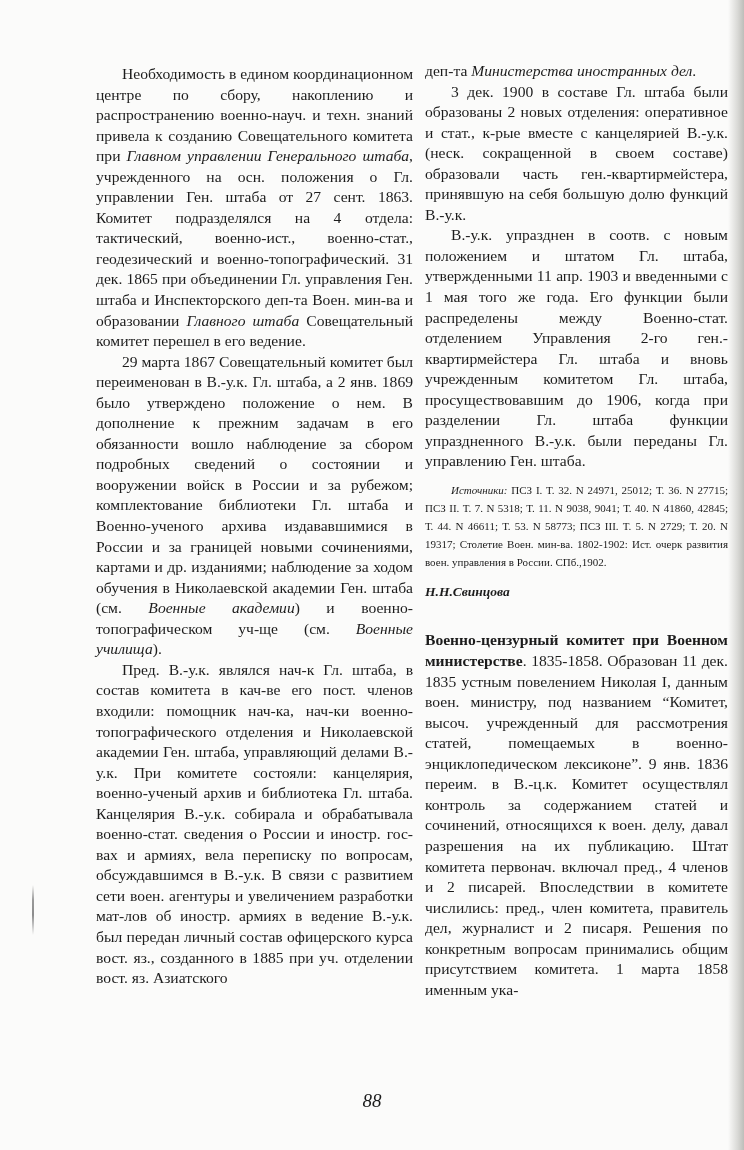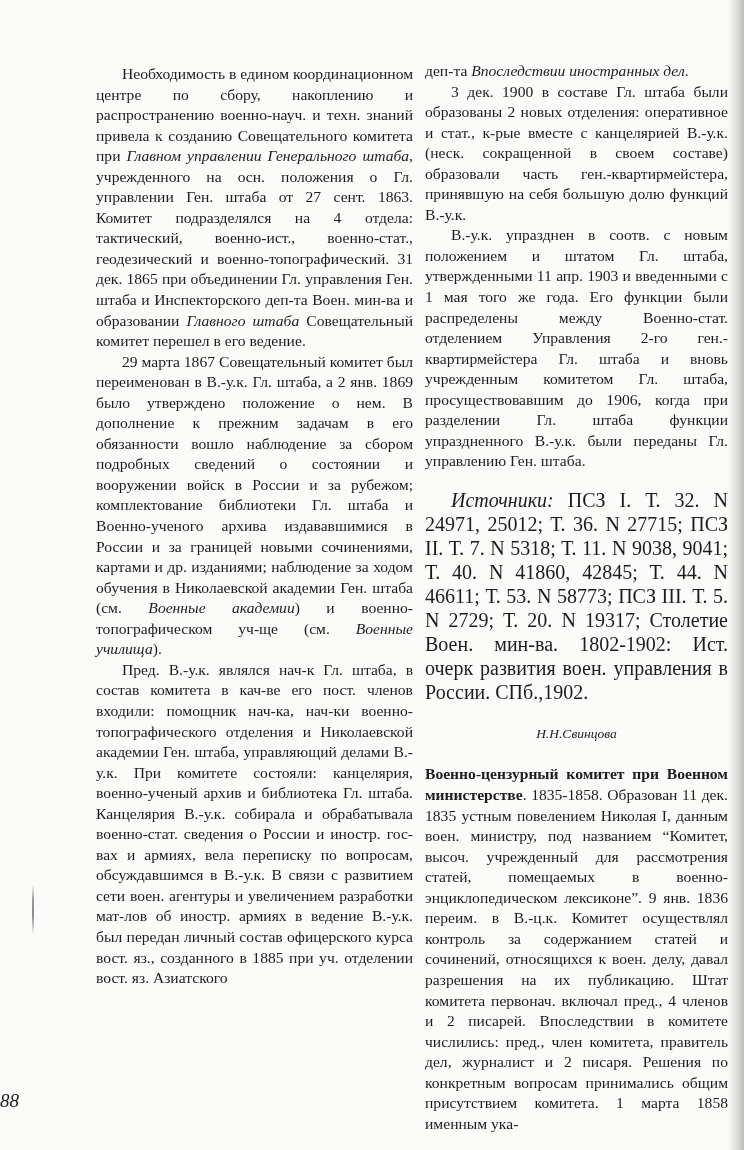--- a/index.html
+++ b/index.html
@@ -20,42 +20,42 @@
   .col {
     position: absolute; top: 64px; font-size: 15.6px; line-height: 20.55px;
     text-align: justify; hyphens: manual;
   }
   .col-left { left: 96px; width: 317px; }
   .col-right { left: 425px; width: 303px; top: 61px; }
   .p { margin: 0; text-indent: 26px; }
   .p.noindent { text-indent: 0; }
   .i { font-style: italic; }
   .b { font-weight: bold; }
-  .sources { font-size: 20px; line-height: 24px; margin-top: 16px; text-indent: 26px; }
-  .author { text-align: center; font-style: italic; font-size: 13.5px; margin-top: 10px; }
-  .new-entry { margin-top: 20px; text-indent: 0; }
+  .sources { font-size: 11px; line-height: 18px; margin-top: 9px; text-indent: 26px; }
+  .author { text-align: left; font-style: italic; font-size: 13.5px; margin-top: 10px; font-weight: bold; }
+  .new-entry { margin-top: 28px; text-indent: 0; }
   .page-num {
-    position: absolute; left: 0; right: 0; top: 1090px; text-align: left;
+    position: absolute; left: 0; right: 0; top: 1090px; text-align: center;
     font-style: italic; font-size: 19px;
   }
 </style>
 </head>
 <body>
 
 <div class="edge-shadow"></div>
 <div class="margin-mark"></div>
 
 <div class="col col-left">
   <p class="p"><span>Необходимость в едином координационном центре по сбору, накоплению и распространению военно-науч. и техн. знаний привела к созданию Совещательного комитета при </span><span class="i">Главном управлении Генерального штаба</span><span>, учрежденного на осн. положения о Гл. управлении Ген. штаба от 27 сент. 1863. Комитет подразделялся на 4 отдела: тактический, военно-ист., военно-стат., геодезический и военно-топографический. 31 дек. 1865 при объединении Гл. управления Ген. штаба и Инспекторского деп-та Воен. мин-ва и образовании </span><span class="i">Главного штаба</span><span> Совещательный комитет перешел в его ведение.</span></p>
   <p class="p"><span>29 марта 1867 Совещательный комитет был переименован в В.-у.к. Гл. штаба, а 2 янв. 1869 было утверждено положение о нем. В дополнение к прежним задачам в его обязанности вошло наблюдение за сбором подробных сведений о состоянии и вооружении войск в России и за рубежом; комплектование библиотеки Гл. штаба и Военно-ученого архива издававшимися в России и за границей новыми сочинениями, картами и др. изданиями; наблюдение за ходом обучения в Николаевской академии Ген. штаба (см. </span><span class="i">Военные академии</span><span>) и военно-топографическом уч-ще (см. </span><span class="i">Военные училища</span><span>).</span></p>
   <p class="p">Пред. В.-у.к. являлся нач-к Гл. штаба, в состав комитета в кач-ве его пост. членов входили: помощник нач-ка, нач-ки военно-топографического отделения и Николаевской академии Ген. штаба, управляющий делами В.-у.к. При комитете состояли: канцелярия, военно-ученый архив и библиотека Гл. штаба. Канцелярия В.-у.к. собирала и обрабатывала военно-стат. сведения о России и иностр. гос-вах и армиях, вела переписку по вопросам, обсуждавшимся в В.-у.к. В связи с развитием сети воен. агентуры и увеличением разработки мат-лов об иностр. армиях в ведение В.-у.к. был передан личный состав офицерского курса вост. яз., созданного в 1885 при уч. отделении вост. яз. Азиатского</p>
 </div>
 
 <div class="col col-right">
-  <p class="p noindent"><span>деп-та </span><span class="i">Впоследствии иностранных дел</span><span>.</span></p>
+  <p class="p noindent"><span>деп-та </span><span class="i">Министерства иностранных дел</span><span>.</span></p>
   <p class="p">3 дек. 1900 в составе Гл. штаба были образованы 2 новых отделения: оперативное и стат., к-рые вместе с канцелярией В.-у.к. (неск. сокращенной в своем составе) образовали часть ген.-квартирмейстера, принявшую на себя большую долю функций В.-у.к.</p>
   <p class="p">В.-у.к. упразднен в соотв. с новым положением и штатом Гл. штаба, утвержденными 11 апр. 1903 и введенными с 1 мая того же года. Его функции были распределены между Военно-стат. отделением Управления 2-го ген.-квартирмейстера Гл. штаба и вновь учрежденным комитетом Гл. штаба, просуществовавшим до 1906, когда при разделении Гл. штаба функции упраздненного В.-у.к. были переданы Гл. управлению Ген. штаба.</p>
   <p class="sources"><span class="i">Источники:</span><span> ПСЗ I. Т. 32. N 24971, 25012; Т. 36. N 27715; ПСЗ II. Т. 7. N 5318; Т. 11. N 9038, 9041; Т. 40. N 41860, 42845; Т. 44. N 46611; Т. 53. N 58773; ПСЗ III. Т. 5. N 2729; Т. 20. N 19317; Столетие Воен. мин-ва. 1802-1902: Ист. очерк развития воен. управления в России. СПб.,1902.</span></p>
   <p class="author">Н.Н.Свинцова</p>
   <p class="p new-entry"><span class="b">Военно-цензурный комитет при Военном министерстве</span><span>. 1835-1858. Образован 11 дек. 1835 устным повелением Николая I, данным воен. министру, под названием “Комитет, высоч. учрежденный для рассмотрения статей, помещаемых в военно-энциклопедическом лексиконе”. 9 янв. 1836 переим. в В.-ц.к. Комитет осуществлял контроль за содержанием статей и сочинений, относящихся к воен. делу, давал разрешения на их публикацию. Штат комитета первонач. включал пред., 4 членов и 2 писарей. Впоследствии в комитете числились: пред., член комитета, правитель дел, журналист и 2 писаря. Решения по конкретным вопросам принимались общим присутствием комитета. 1 марта 1858 именным ука-</span></p>
 </div>
 
 <div class="page-num">88</div>
 
 </body></html>

